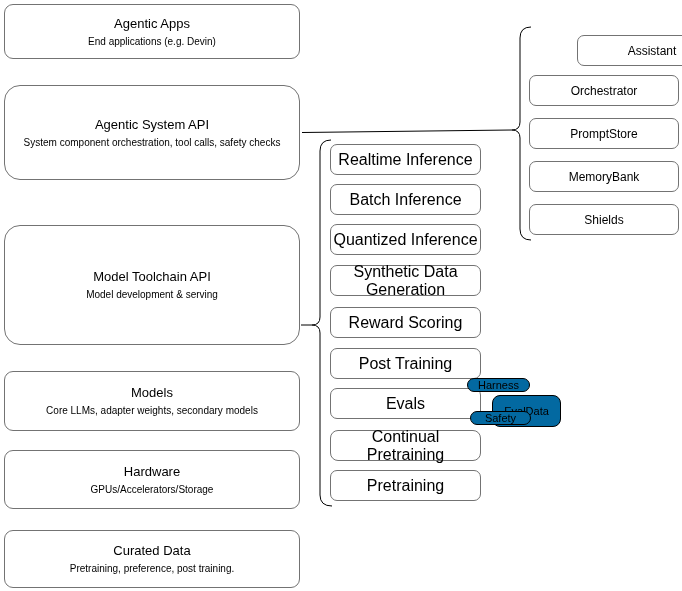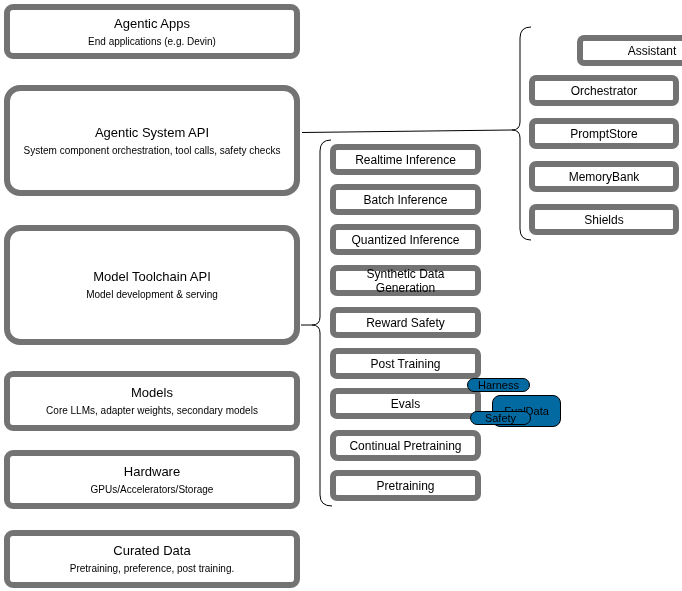--- a/index.html
+++ b/index.html
@@ -13,36 +13,36 @@
     overflow: hidden;
   }
   svg.connectors {
     position: absolute;
     left: 0; top: 0;
     width: 682px; height: 591px;
   }
   .node {
     position: absolute;
     background: #ffffff;
-    border: 6px solid #737373;
+    border: 1px solid #737373;
     box-sizing: border-box;
     display: flex;
     flex-direction: column;
     align-items: center;
     justify-content: center;
     text-align: center;
   }
   .big { border-radius: 9px; }
   .api { border-radius: 16px; }
   .node .title { font-size: 13px; line-height: 15px; }
   .node .subtitle { font-size: 10px; line-height: 12px; margin-top: 5px; }
   .mid {
     left: 330px; width: 151px; height: 31px;
     border-radius: 7px;
-    font-size: 12px;
+    font-size: 16px;
   }
   .right {
     left: 529px; width: 150px; height: 31px;
     border-radius: 7px;
     font-size: 12px;
   }
   .pill {
     position: absolute;
     background: #0369a1;
     border: 1px solid #000000;
@@ -70,21 +70,21 @@
     <path d="M 301 325 L 312 325"></path>
 
     <path d="M 331 140 Q 320 140 320 151 L 320 317 Q 320 325 312 325 Q 320 325 320 333 L 320 495 Q 320 506 332 506"></path>
   </svg>
 
   <div class="node big" style="left:4px; top:4px; width:296px; height:55px;">
     <div class="title">Agentic Apps</div>
     <div class="subtitle">End applications (e.g. Devin)</div>
   </div>
 
-  <div class="node api" style="left:4px; top:85px; width:296px; height:111px;">
+  <div class="node api" style="left:4px; top:85px; width:296px; height:95px;">
     <div class="title">Agentic System API</div>
     <div class="subtitle">System component orchestration, tool calls, safety checks</div>
   </div>
 
   <div class="node api" style="left:4px; top:225px; width:296px; height:120px;">
     <div class="title">Model Toolchain API</div>
     <div class="subtitle">Model development &amp; serving</div>
   </div>
 
   <div class="node big" style="left:4px; top:371px; width:296px; height:60px;">
@@ -99,21 +99,21 @@
 
   <div class="node big" style="left:4px; top:530px; width:296px; height:58px;">
     <div class="title">Curated Data</div>
     <div class="subtitle">Pretraining, preference, post training.</div>
   </div>
 
   <div class="node mid" style="top:144px;">Realtime Inference</div>
   <div class="node mid" style="top:184px;">Batch Inference</div>
   <div class="node mid" style="top:224px;">Quantized Inference</div>
   <div class="node mid" style="top:265px;">Synthetic Data Generation</div>
-  <div class="node mid" style="top:307px;">Reward Safety</div>
+  <div class="node mid" style="top:307px;">Reward Scoring</div>
   <div class="node mid" style="top:348px;">Post Training</div>
   <div class="node mid" style="top:388px;">Evals</div>
   <div class="node mid" style="top:430px;border-radius:8px;">Continual Pretraining</div>
   <div class="node mid" style="top:470px;">Pretraining</div>
 
   <div class="pill" style="left:467px; top:378px; width:63px; height:14px;">Harness</div>
   <div class="pill" style="left:492px; top:395px; width:69px; height:32px;">EvalData</div>
   <div class="pill" style="left:470px; top:411px; width:61px; height:14px;">Safety</div>
 
   <div class="node right" style="top:35px;margin-left:48px;">Assistant</div>

